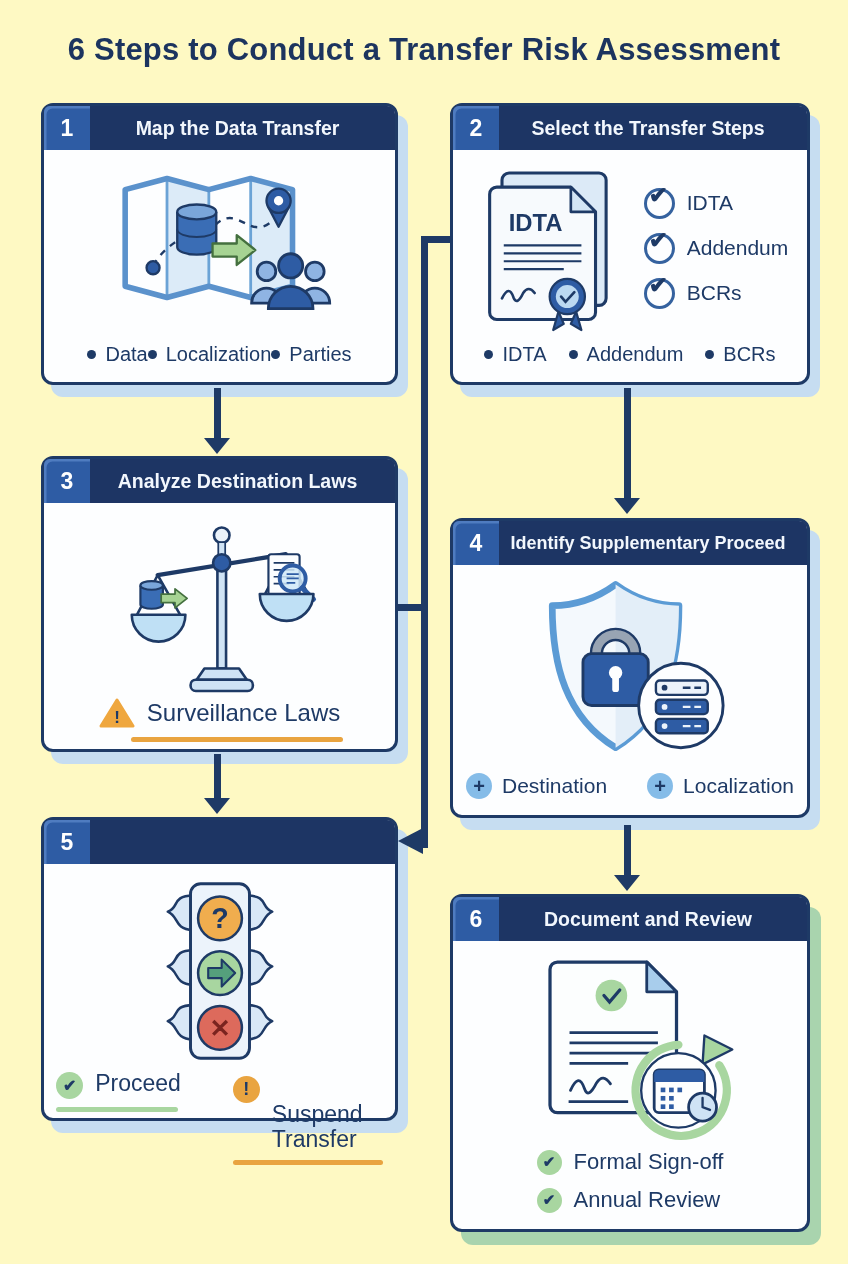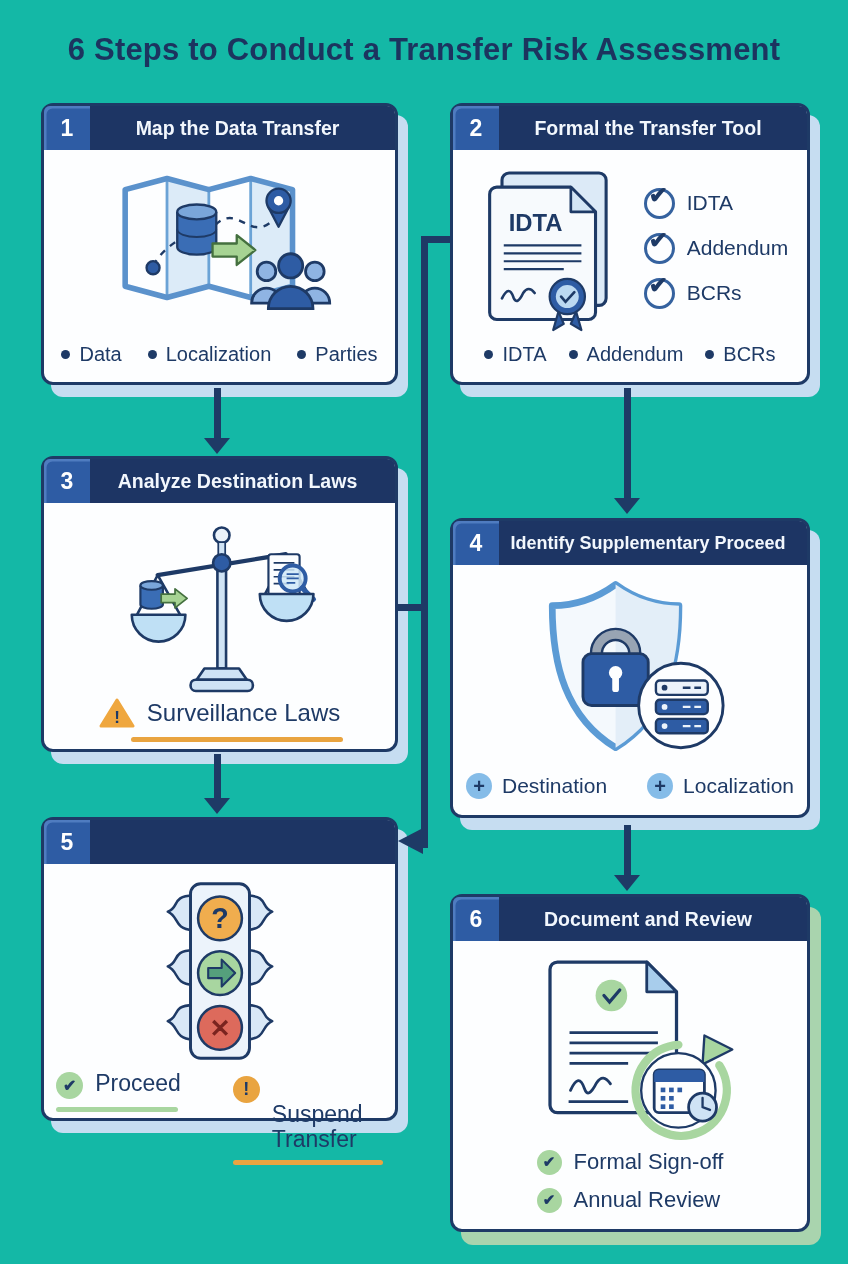--- a/index.html
+++ b/index.html
@@ -1,24 +1,24 @@
 <!DOCTYPE html>
 <html><head>
 <meta charset="utf-8">
 <style>
   html,body{margin:0;padding:0;}
-  .page{position:relative;width:848px;height:1264px;background:#14b8a6;font-family:"Liberation Sans",sans-serif;overflow:hidden;}
+  .page{position:relative;width:848px;height:1264px;background:#fef9c3;font-family:"Liberation Sans",sans-serif;overflow:hidden;}
   .main-title{position:absolute;top:32px;left:0;right:0;text-align:center;font-size:31px;font-weight:bold;color:#1c345f;letter-spacing:.2px;}
   .card{position:absolute;background:#fdfeff;border:3px solid #1e3a66;border-radius:12px;box-shadow:10px 12px 0 #c6ddf1;display:flex;flex-direction:column;box-sizing:border-box;}
   .card.green-shadow{box-shadow:11px 13px 0 #a9d4ae;}
   .card-header{height:44px;background:#1d3564;display:flex;align-items:center;border-radius:8px 8px 0 0;flex:none;}
   .num-badge{width:46px;height:44px;background:#2e5ca4;color:#ffffff;font-size:23px;font-weight:bold;display:flex;align-items:center;justify-content:center;box-shadow:inset 2.5px 2.5px 0 #4f7cc0;border-radius:6px 0 0 0;}
   .card-title{flex:1;text-align:center;color:#f2f7fd;font-size:19.5px;font-weight:bold;padding-right:10px;white-space:nowrap;}
   .card-body{flex:1;display:flex;flex-direction:column;align-items:center;justify-content:space-between;padding:8px 8px 16px;}
-  .bullet-row{display:flex;gap:26px;align-items:center;color:#1e3a66;font-size:20px;}
+  .bullet-row{display:flex;align-items:center;color:#1e3a66;font-size:20px;}
   .bullet-item{display:flex;align-items:center;gap:9px;}
   .dot{width:9px;height:9px;border-radius:50%;background:#1e3a66;flex:none;}
   .shaft-v{position:absolute;width:7px;background:#1e3a66;}
   .conn-h{position:absolute;height:7px;background:#1e3a66;}
   .head-down{position:absolute;width:0;height:0;border-left:13px solid transparent;border-right:13px solid transparent;border-top:16px solid #1e3a66;}
   .head-left{position:absolute;width:0;height:0;border-top:13px solid transparent;border-bottom:13px solid transparent;border-right:25px solid #1e3a66;}
   .content-row{display:flex;align-items:center;justify-content:center;}
   .check-col{display:flex;flex-direction:column;gap:14px;margin-left:22px;}
   .check-row{display:flex;align-items:center;gap:12px;color:#1e3a66;font-size:21px;}
   .ring{width:25px;height:25px;border:3.5px solid #35629f;border-radius:50%;position:relative;flex:none;}
@@ -94,21 +94,21 @@
             <span class="dot"></span>
             <span>Parties</span>
           </span>
       </div>
     </div>
   </div>
 
   <div class="card" style="left:450px;top:103px;width:360px;height:282px;">
     <div class="card-header">
       <div class="num-badge">2</div>
-      <div class="card-title">Formal the Transfer Tool</div>
+      <div class="card-title">Select the Transfer Steps</div>
     </div>
     <div class="card-body">
       <div class="content-row" style="margin-top:6px;">
         <svg width="150" height="168" viewBox="0 0 170 190">
           <rect x="34" y="10" width="118" height="150" rx="8" fill="#dceaf7" stroke="#1e3a66" stroke-width="3.5"></rect>
           <path d="M28,26 H112 L140,54 V168 a8,8 0 0 1 -8,8 H28 a8,8 0 0 1 -8,-8 V34 a8,8 0 0 1 8,-8 Z" fill="#f7fafd" stroke="#1e3a66" stroke-width="3.5" stroke-linejoin="round"></path>
           <path d="M112,26 V54 H140 Z" fill="#d3e6f6" stroke="#1e3a66" stroke-width="3" stroke-linejoin="round"></path>
           <text x="72" y="76" text-anchor="middle" font-size="27" font-weight="bold" fill="#1e3a66">IDTA</text>
           <path d="M36,92 H124 M36,101 H124 M36,110 H124 M36,119 H104" stroke="#1e3a66" stroke-width="2.5" fill="none"></path>
           <path d="M34,152 q8,-16 13,-1 q4,10 11,-5 q6,-9 13,0" stroke="#1e3a66" stroke-width="3" fill="none" stroke-linecap="round"></path>

